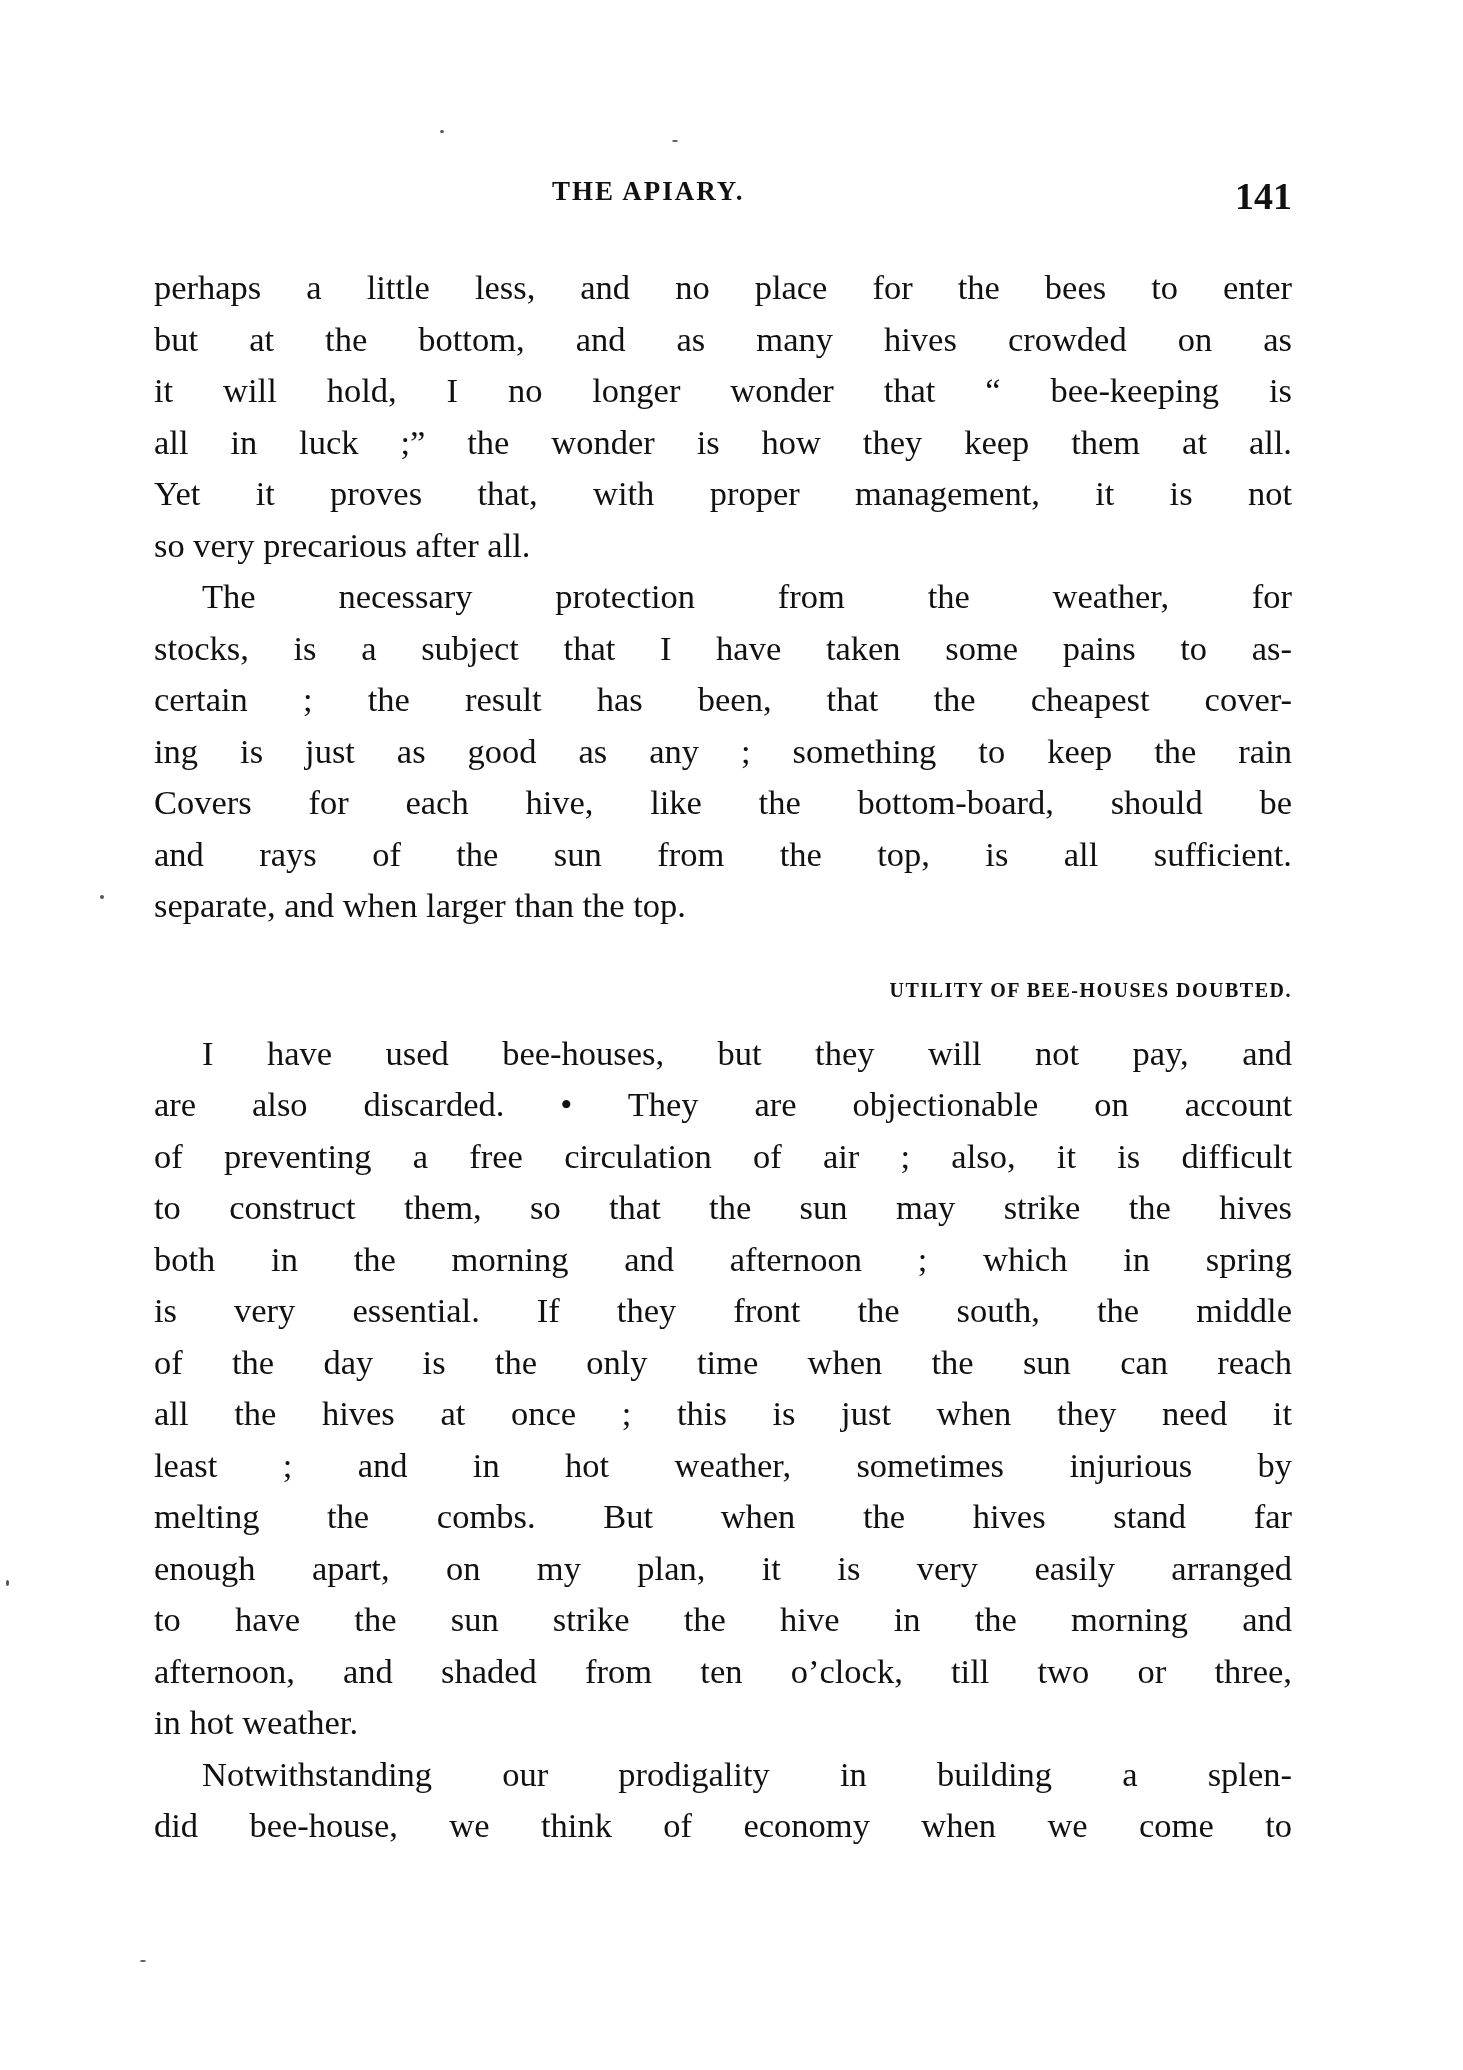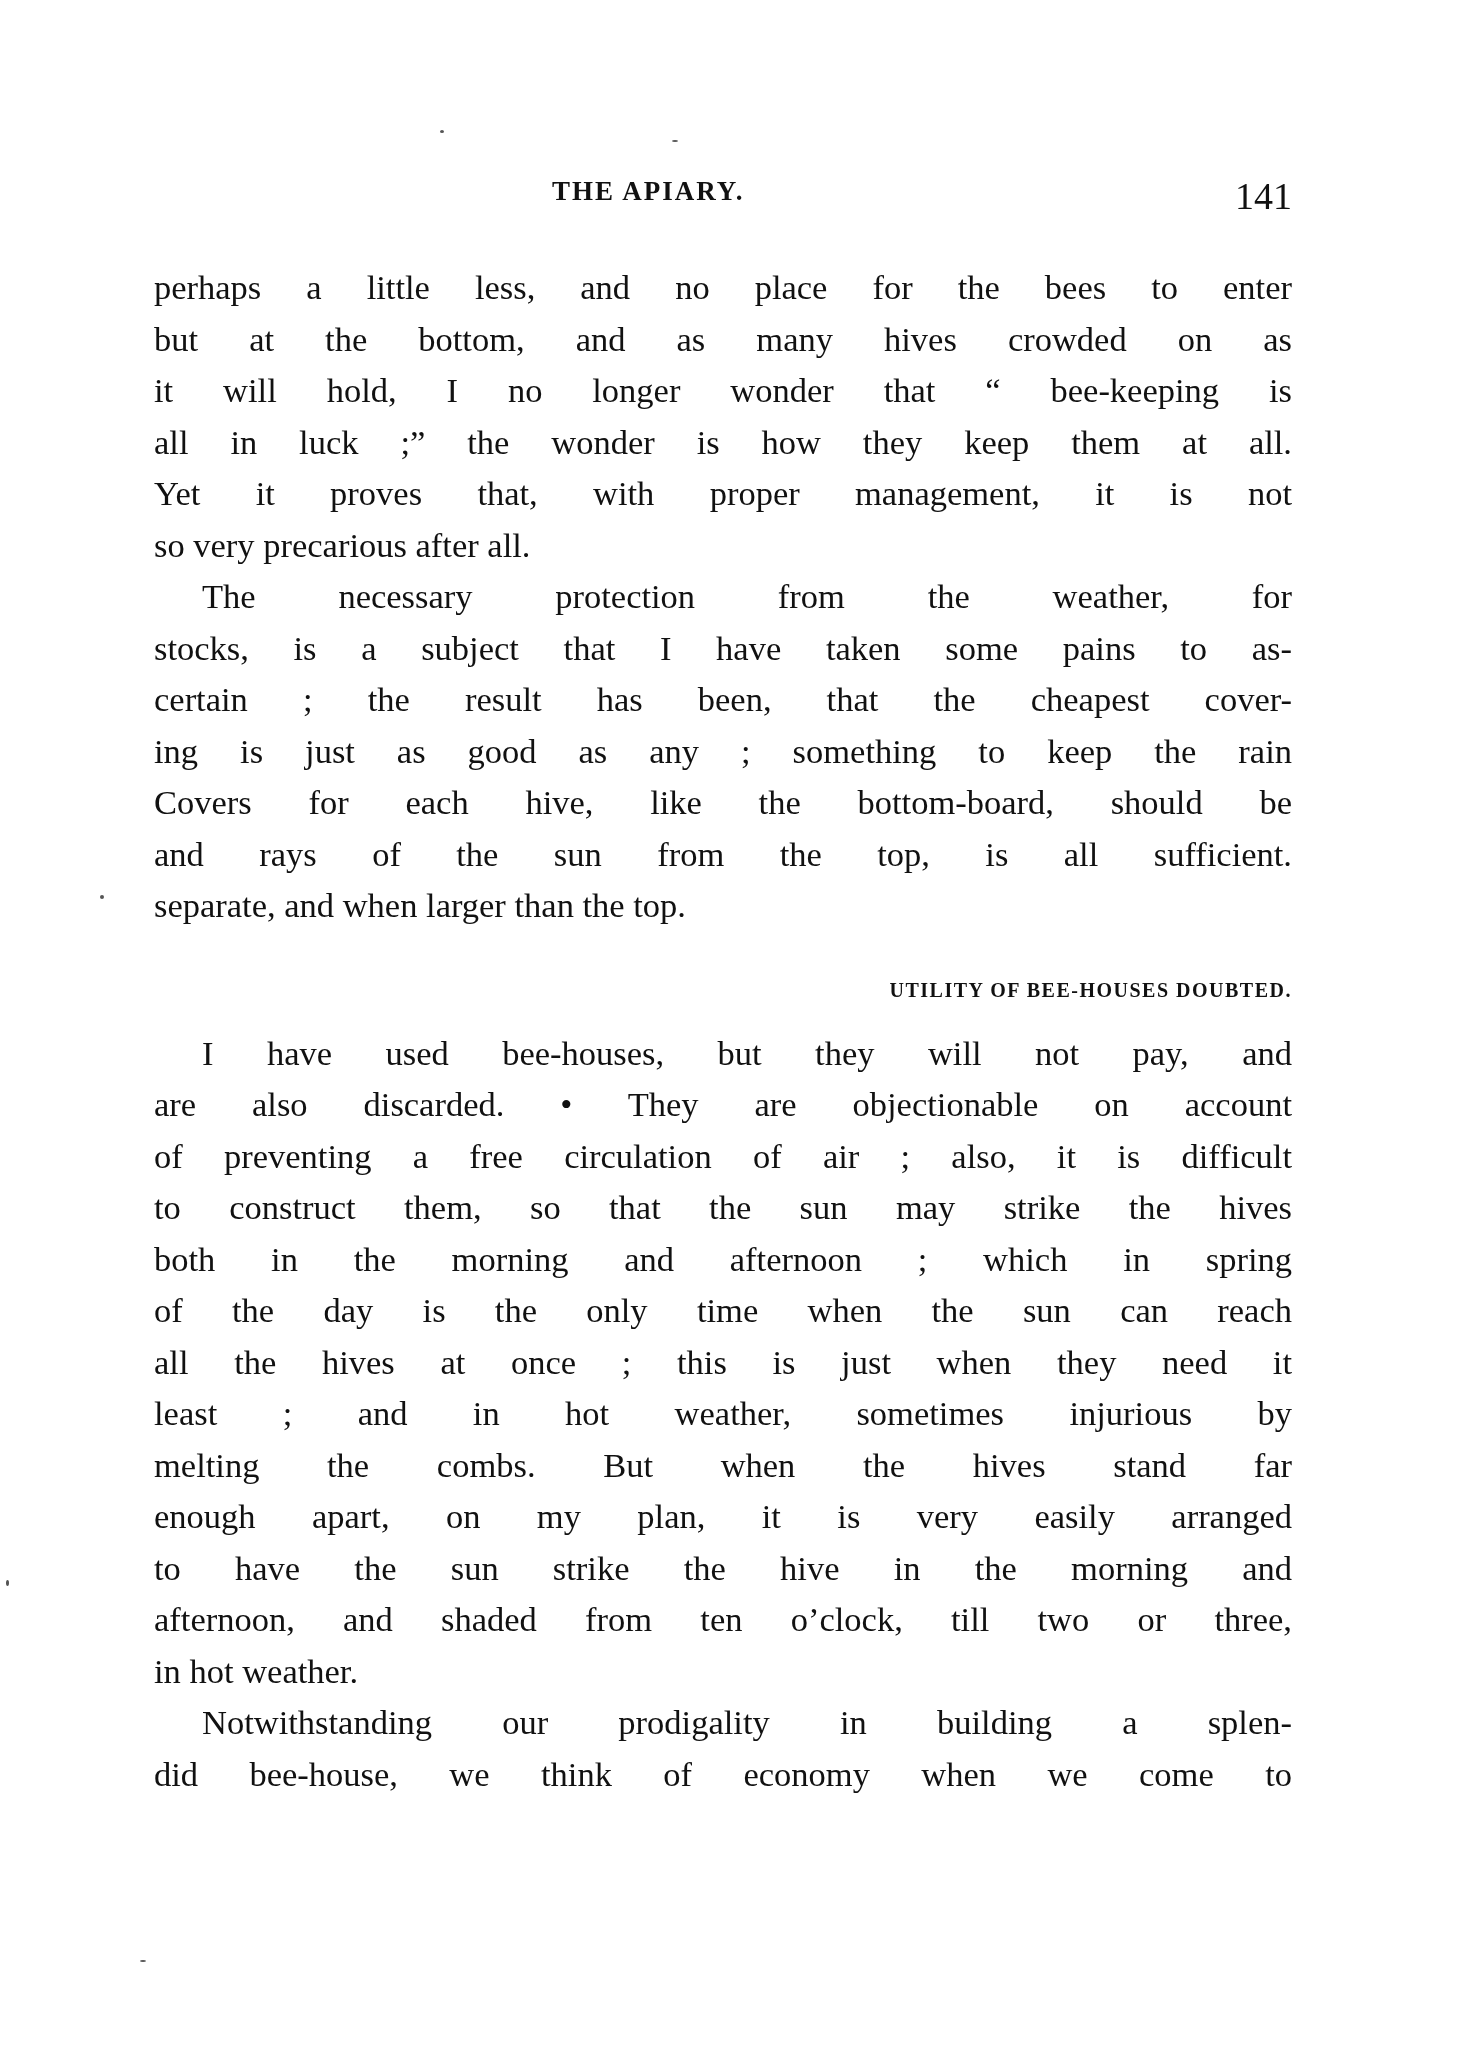--- a/index.html
+++ b/index.html
@@ -2,21 +2,21 @@
 <html><head>
 <meta charset="utf-8">
 <style>
   html, body { margin:0; padding:0; background:#ffffff; }
   body { width:1463px; height:2070px; position:relative; overflow:hidden;
          font-family:"DejaVu Serif", "Liberation Serif", serif; color:#111; }
   .page { position:absolute; left:154px; top:0; width:1138px; }
   .running-head { position:absolute; top:176px; left:0; width:1138px; height:44px; }
   .running-title { position:absolute; left:398px; top:0; font-size:27px; font-weight:bold;
                    letter-spacing:2px; font-family:"Liberation Serif", serif; }
-  .page-number { position:absolute; right:0; top:-2px; font-size:38px; font-weight:normal;
+  .page-number { position:absolute; right:0; top:-2px; font-size:38px; font-weight:bold;
                  font-family:"Liberation Serif", serif; }
   .body { position:absolute; top:262px; left:0; width:1138px; }
   .line { display:block; height:51.5px; line-height:51.5px; font-size:34.5px;
           text-align:justify; text-align-last:justify; white-space:nowrap;
           font-family:"Liberation Serif", serif; }
   .line.last { text-align-last:left; }
   .line.indent { padding-left:48px; }
   .subhead { display:block; height:78px; line-height:80px; text-align:right;
              font-size:20px; font-weight:bold; letter-spacing:1.5px;
              font-family:"Liberation Serif", serif; padding-top:18px; }
@@ -52,20 +52,21 @@
     </div>
 
     <span class="subhead">UTILITY OF BEE-HOUSES DOUBTED.</span>
 
     <div>
       <span class="line indent">I have used bee-houses, but  they will not pay, and</span>
       <span class="line">are also discarded. • They are objectionable on account</span>
       <span class="line">of preventing a free circulation of air ; also, it is difficult</span>
       <span class="line">to construct them, so that the sun may strike the hives</span>
       <span class="line">both  in the morning and  afternoon ;  which in spring</span>
+      <span class="line">is very essential.  If they front the south, the middle</span>
       <span class="line">of  the day  is  the  only  time  when  the  sun can reach</span>
       <span class="line">all  the hives at once ;  this  is  just when  they need  it</span>
       <span class="line">least ;  and  in  hot  weather,  sometimes  injurious  by</span>
       <span class="line">melting  the  combs.   But  when  the  hives  stand  far</span>
       <span class="line">enough  apart, on  my plan, it  is  very  easily arranged</span>
       <span class="line">to have  the  sun strike  the  hive  in  the morning and</span>
       <span class="line">afternoon, and shaded from ten o’clock, till two or three,</span>
       <span class="line last">in hot weather.</span>
     </div>
 

